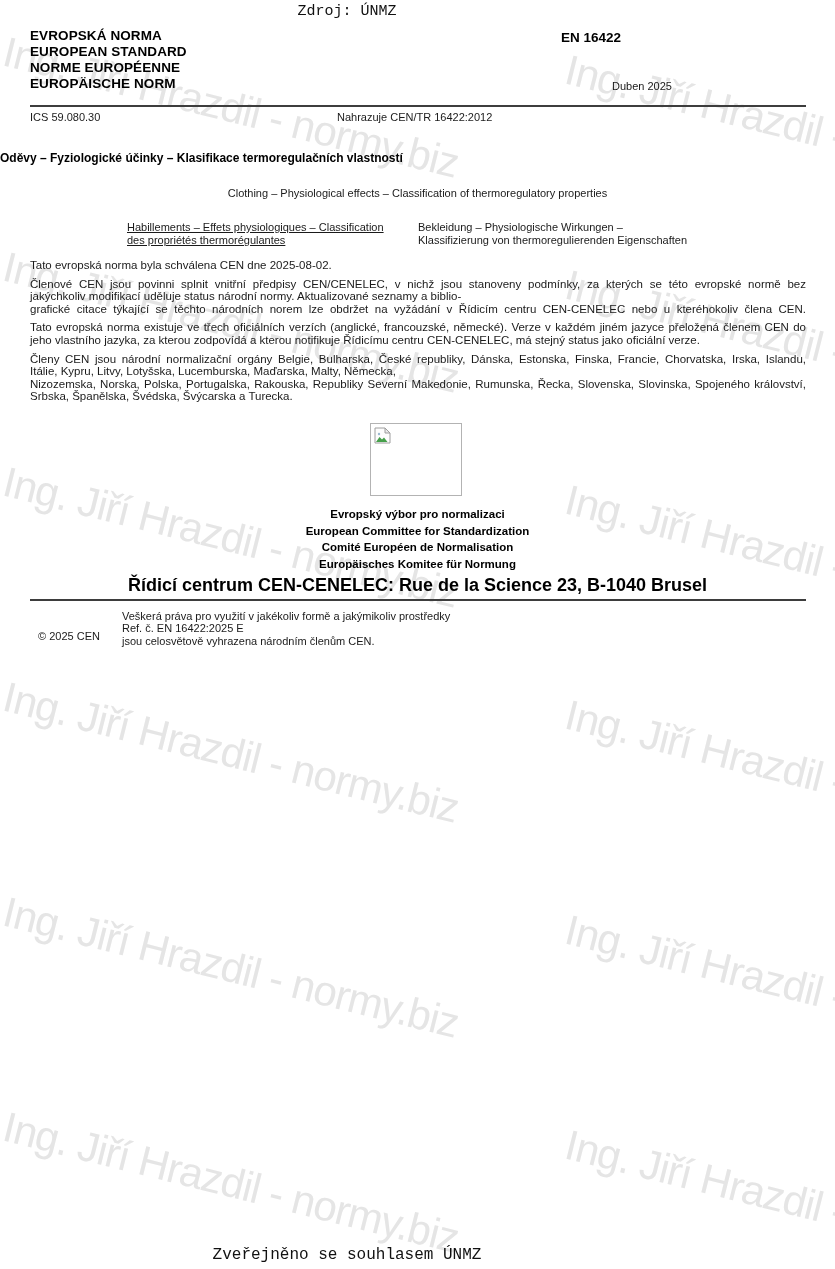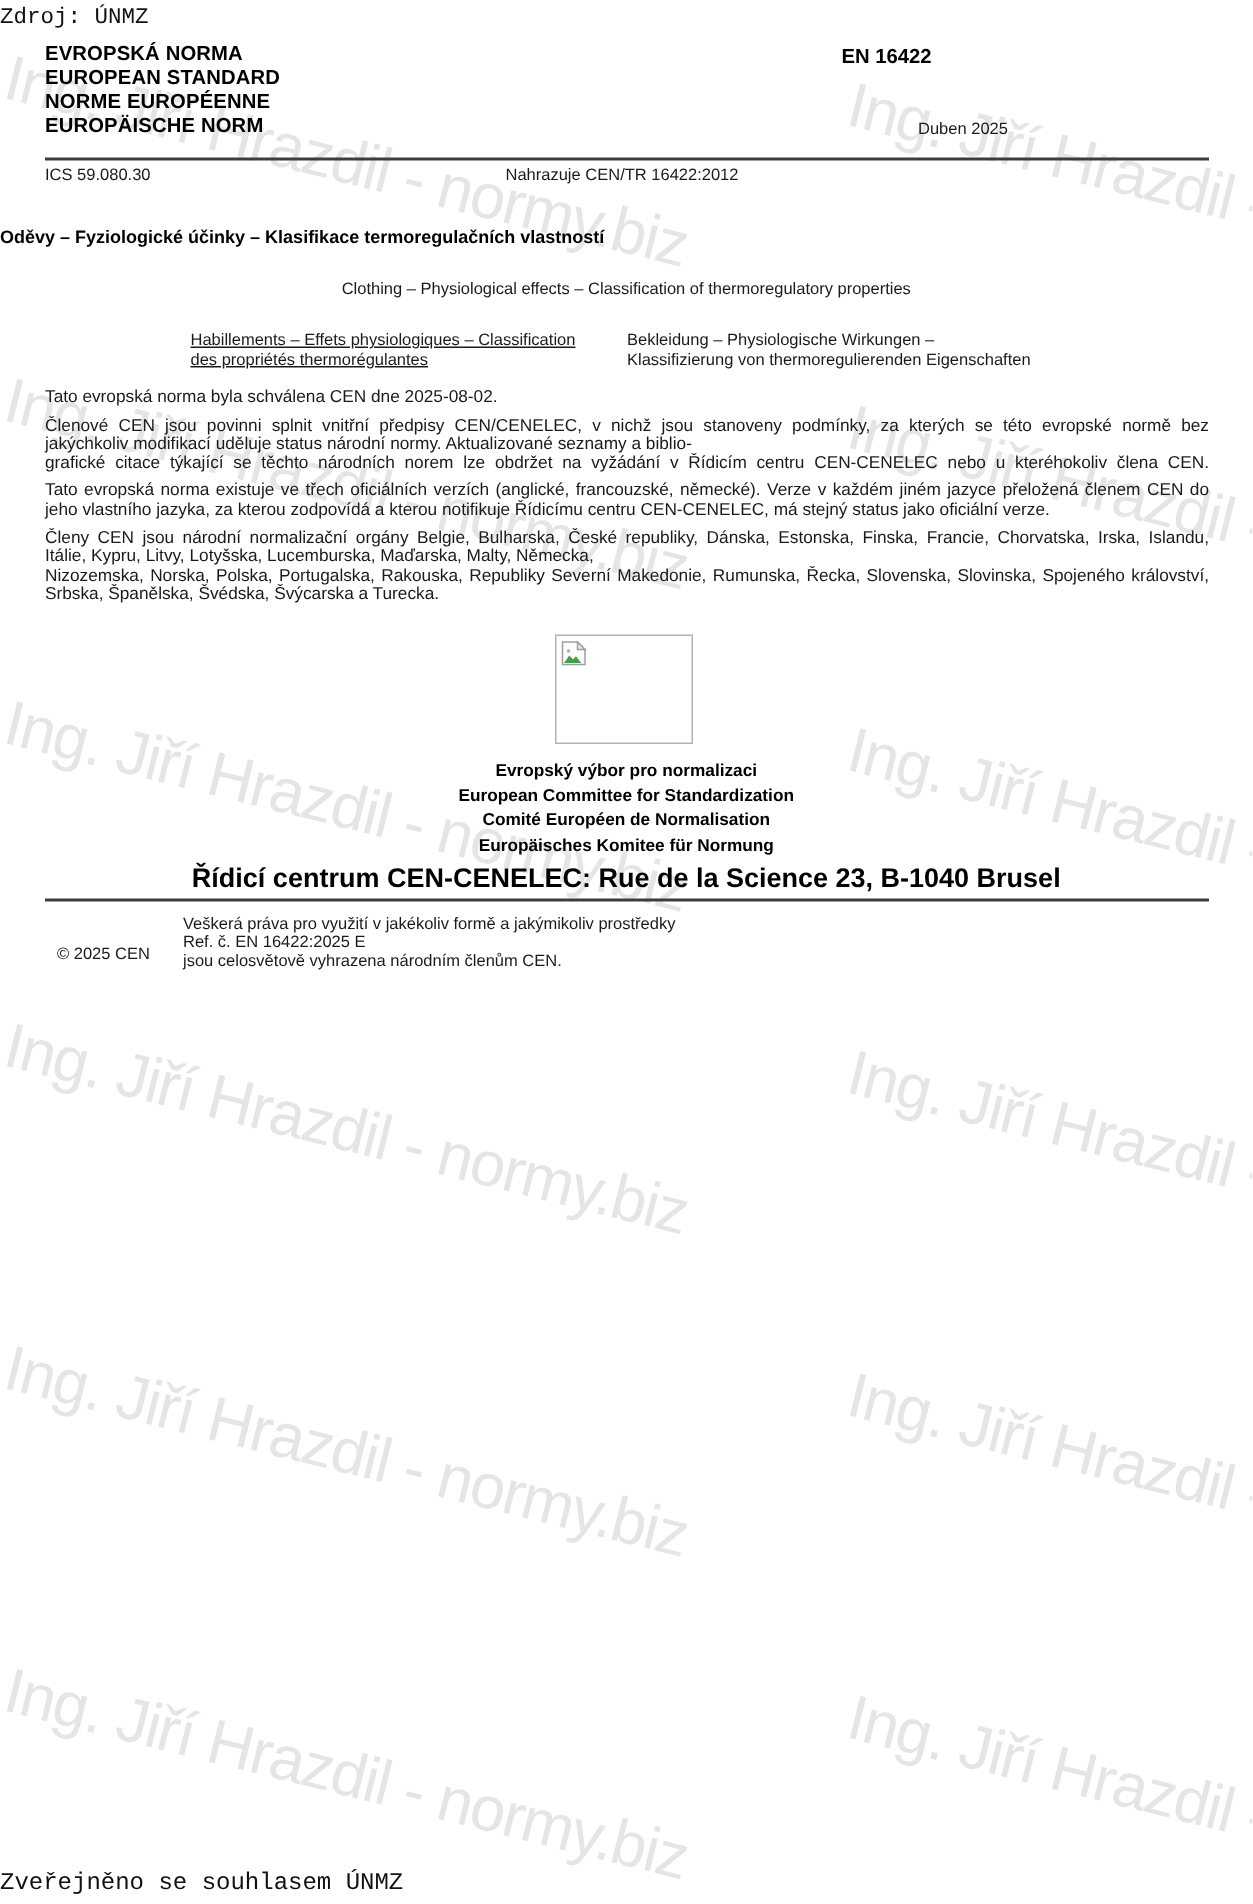--- a/index.html
+++ b/index.html
@@ -18,21 +18,21 @@
     font-size:42px;
     letter-spacing:-1px;
     color:#e5e5e5;
     white-space:nowrap;
     transform:rotate(14deg);
     transform-origin:0 0;
     user-select:none;
   }
   .content{position:absolute;inset:0;z-index:1;}
   .mono{
-    position:absolute;left:0;width:694px;text-align:left;
+    position:absolute;left:0;width:694px;text-align:center;
     font-family:"Liberation Mono","DejaVu Sans Mono",monospace;
     color:#111;
   }
   .mono.top{top:3px;font-size:15px;}
   .mono.bottom{top:1246px;font-size:16px;}
   .hdr-titles{position:absolute;left:30px;top:28px;font-size:13.5px;font-weight:bold;line-height:15.9px;letter-spacing:.1px;color:#000;}
   .std-no{position:absolute;left:561px;top:30px;font-size:13.5px;font-weight:bold;color:#000;}
   .date{position:absolute;left:612px;top:80px;font-size:11px;}
   .rule{position:absolute;left:30px;width:776px;height:2px;background:#3d3d3d;}
   .rule1{top:105px;}

